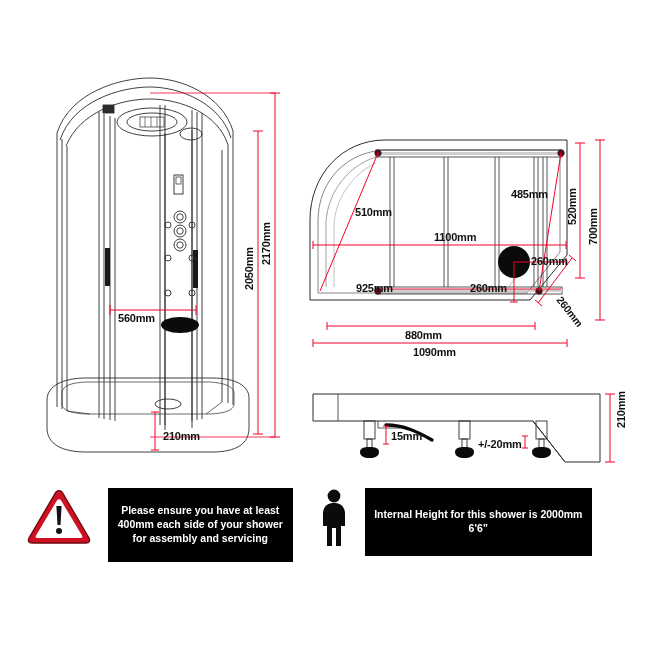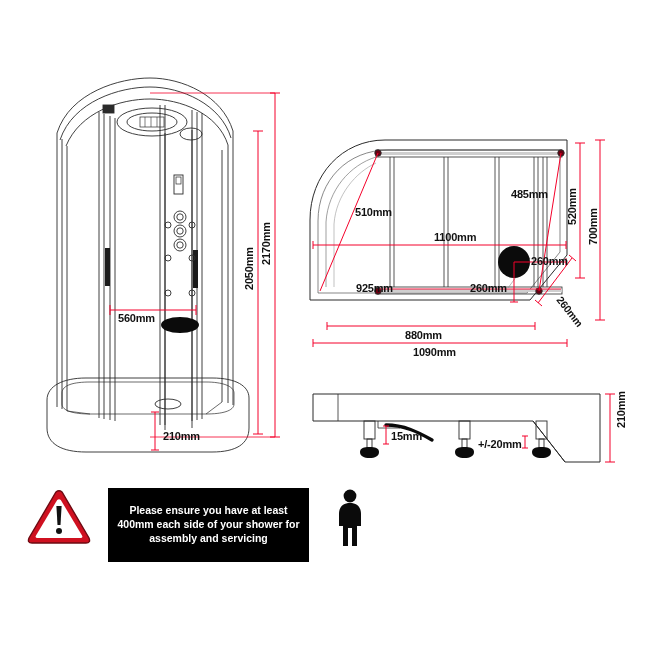--- a/index.html
+++ b/index.html
@@ -266,15 +266,16 @@
     </svg>
 
     <div class="blackbox box1">Please ensure you have at least 400mm each side of your shower for assembly and servicing</div>
 
     <svg class="person" viewBox="0 0 34 62">
       <circle cx="17" cy="8" r="6.4" fill="#0b0b0b"></circle>
       <path d="M17,15 C24,15 28,19 28,26 L28,38 L24,38 L24,58 L19,58 L19,40
                L15,40 L15,58 L10,58 L10,38 L6,38 L6,26 C6,19 10,15 17,15 Z" fill="#0b0b0b"></path>
     </svg>
 
+    <div class="blackbox box2">Internal Height for this shower is 2000mm 6'6”</div>
   </div>
 
 </div>
 
 </body></html>

